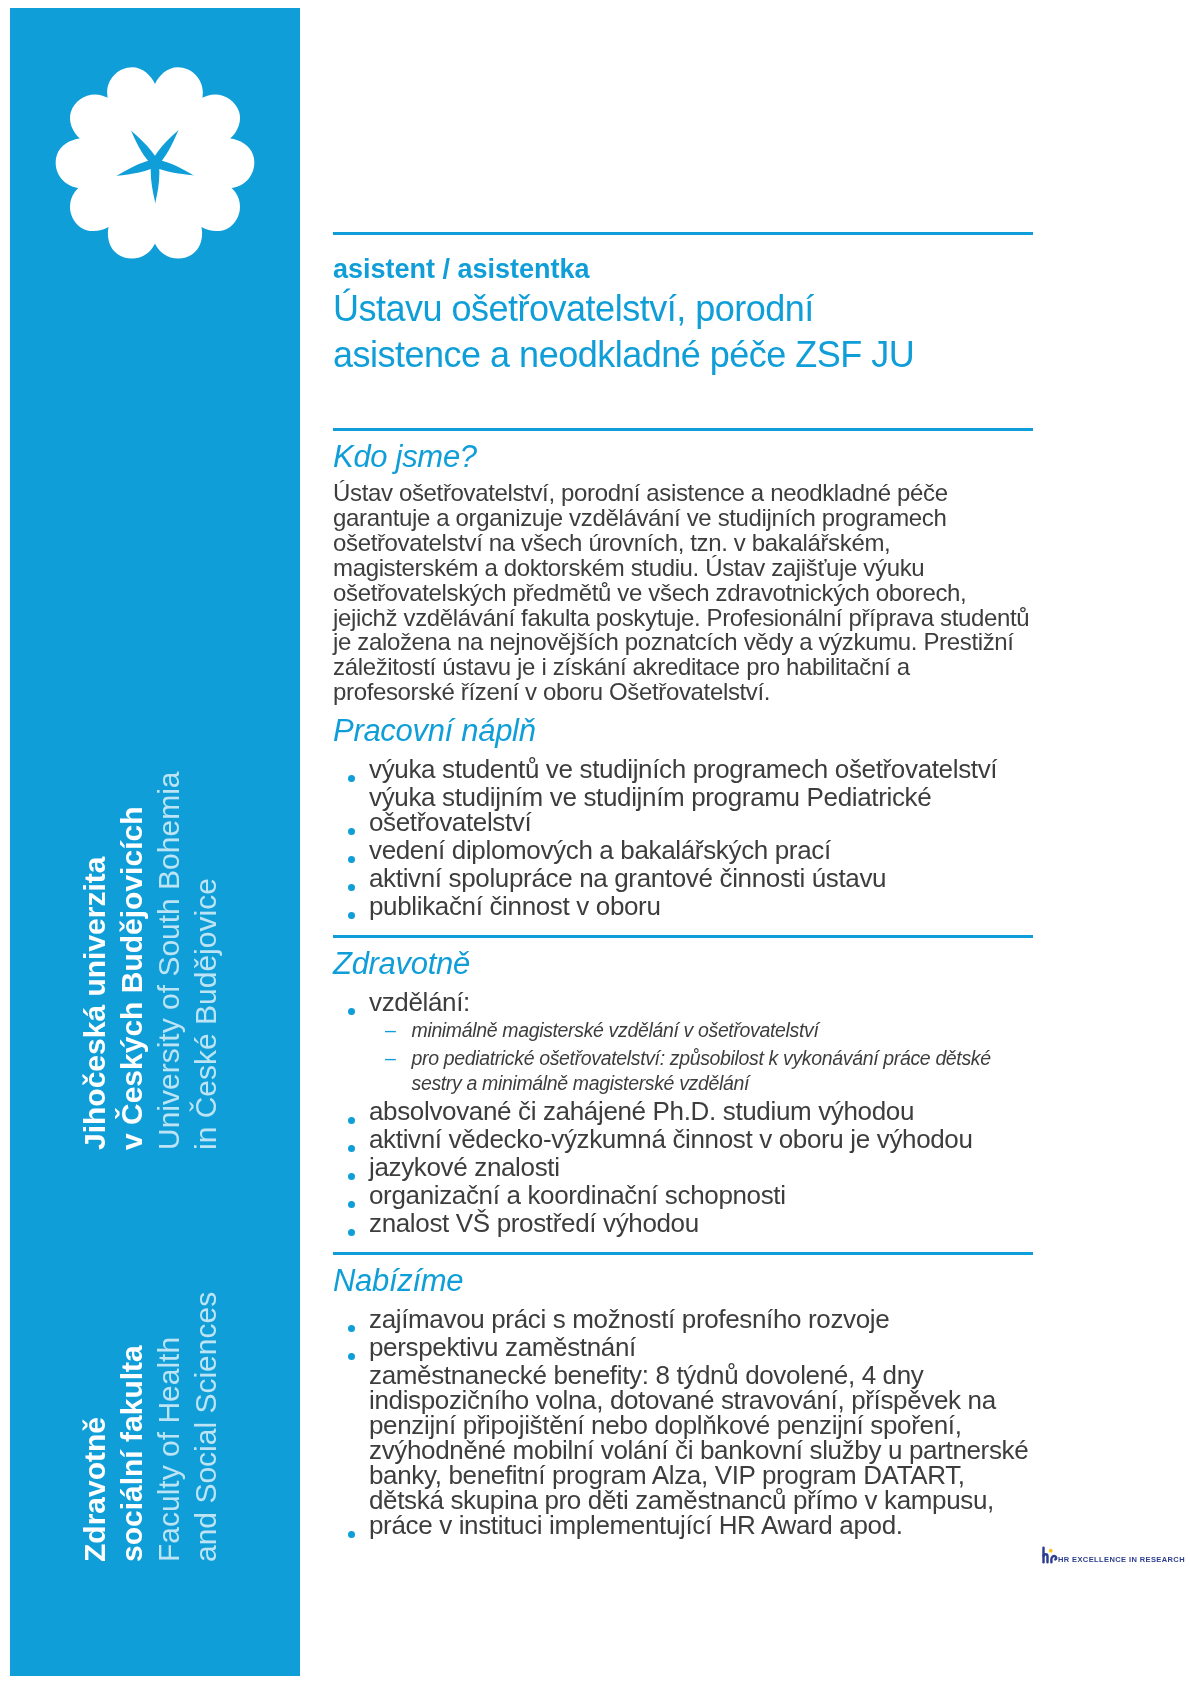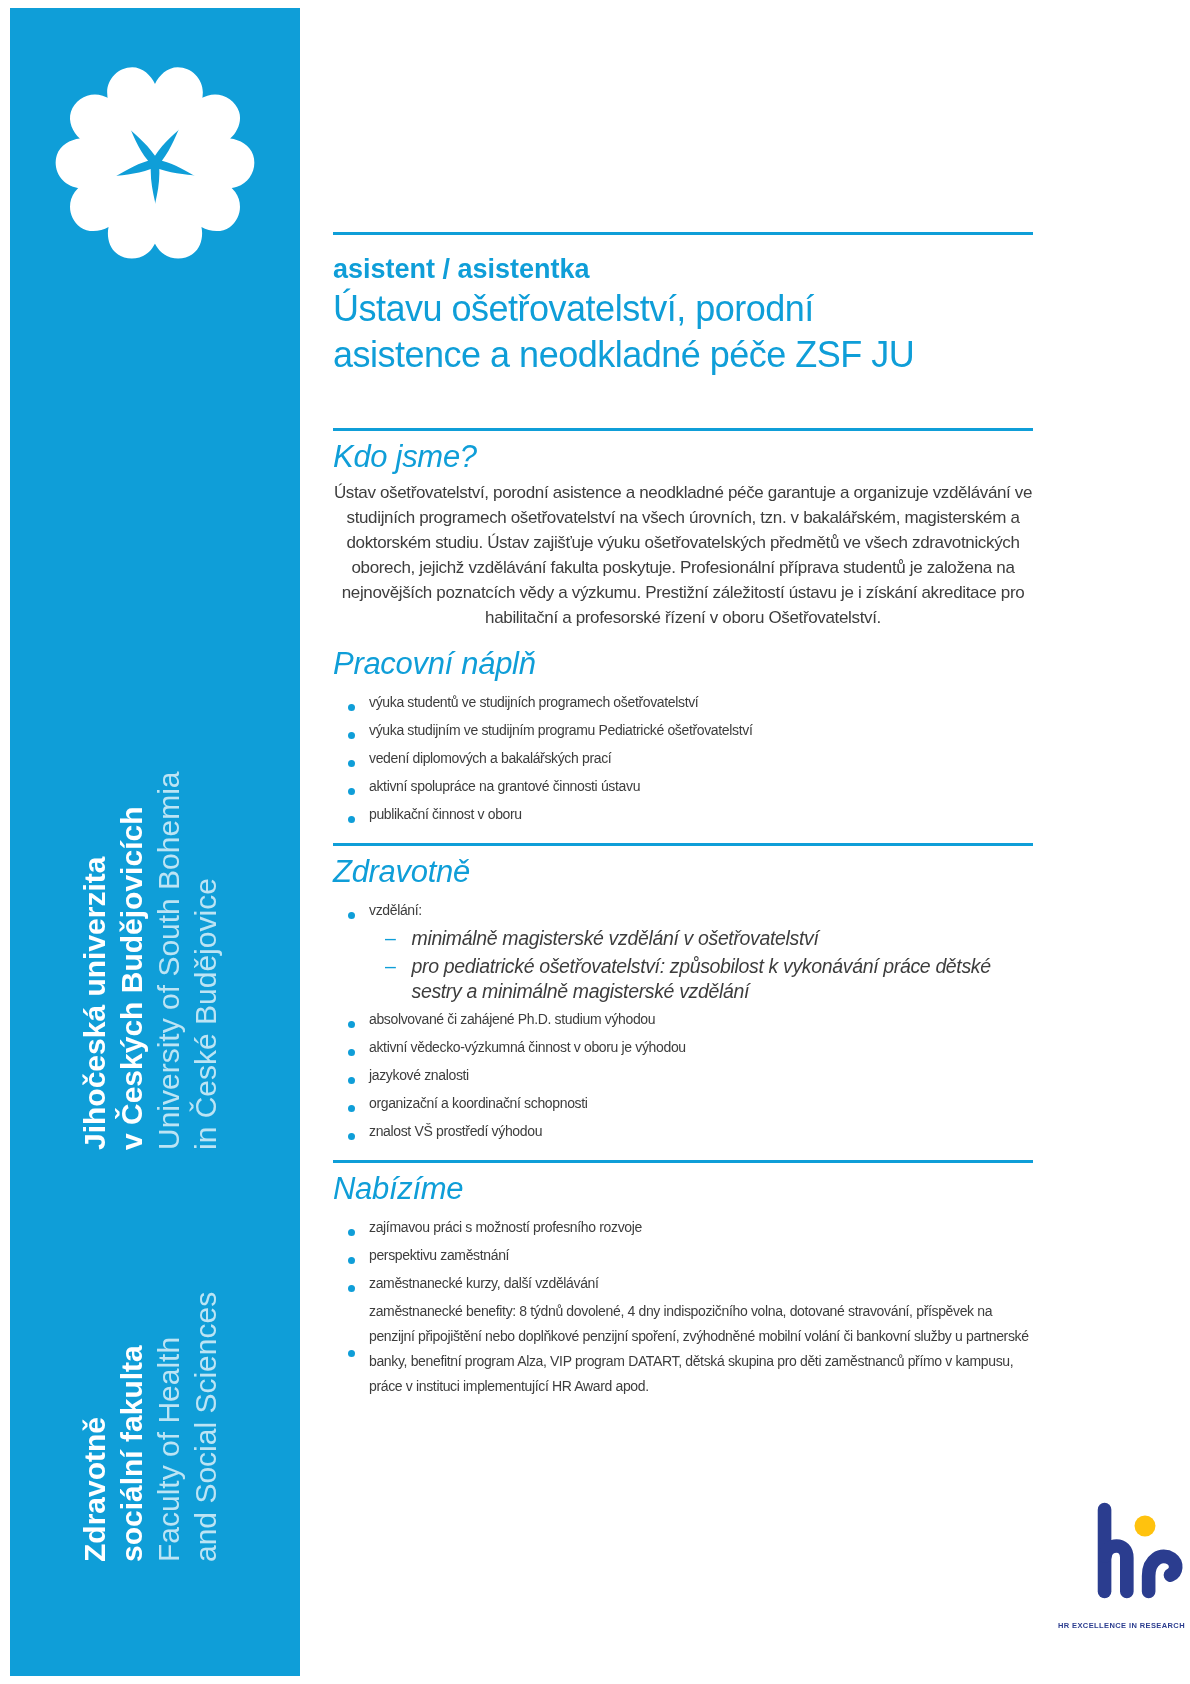--- a/index.html
+++ b/index.html
@@ -45,45 +45,44 @@
   .title-main{
     color:var(--accent);font-weight:400;font-size:36px;line-height:46px;
     letter-spacing:-0.5px;
   }
   .title-gap{height:34px;}
   .section-heading{
     color:var(--accent);font-weight:400;font-size:31px;line-height:40px;
     margin-top:6px;margin-bottom:4px;letter-spacing:-0.3px;font-style:italic;
   }
   .section-paragraph{
-    font-size:17px;line-height:24.9px;letter-spacing:-0.35px;
-    margin-bottom:14px;
-    text-align:center;
+    font-size:24px;line-height:24.9px;letter-spacing:-0.35px;
+    margin-bottom:6px;
   }
   .bullet-list{margin-top:6px;margin-bottom:10px;}
   .bullet-item{
-    display:flex;align-items:center;margin-bottom:3px;
-    font-size:14px;line-height:25px;letter-spacing:-0.35px;
+    display:flex;align-items:flex-end;margin-bottom:3px;
+    font-size:26px;line-height:25px;letter-spacing:-0.35px;
   }
   .bullet-dot{
     flex:0 0 auto;width:7px;height:7px;border-radius:50%;
     background:var(--accent);margin:9px 14px 0 15px;
   }
   .bullet-text{flex:1 1 auto;}
   .sub-bullet-item{
     display:flex;align-items:flex-start;margin:3px 0 3px 52px;
     font-size:19.5px;line-height:25px;letter-spacing:-0.35px;
     font-style:italic;
   }
   .sub-dash{flex:0 0 auto;color:var(--accent);margin-right:16px;font-style:normal;}
 
   
   .hr-badge{
     position:absolute;left:1040px;top:1497px;width:145px;
-    display:flex;flex-direction:column;align-items:flex-end;
+    display:flex;flex-direction:row;align-items:center;
   }
   .hr-badge svg{display:block;}
   .hr-caption{
     margin-top:6px;font-size:7.5px;letter-spacing:0.4px;
     color:var(--badge-navy);white-space:nowrap;font-weight:700;
   }
 </style>
 </head>
 <body>
 
@@ -203,24 +202,20 @@
           <div class="bullet-item">
             <span class="bullet-dot"></span>
             <span class="bullet-text">zajímavou práci s možností profesního rozvoje</span>
           </div>
           <div class="bullet-item">
             <span class="bullet-dot"></span>
             <span class="bullet-text">perspektivu zaměstnání</span>
           </div>
           <div class="bullet-item">
             <span class="bullet-dot"></span>
-            <span class="bullet-text">zaměstnanecké kurzy, další vzdělávání</span>
-          </div>
-          <div class="bullet-item">
-            <span class="bullet-dot"></span>
             <span class="bullet-text">zaměstnanecké benefity: 8 týdnů dovolené, 4 dny indispozičního volna, dotované stravování, příspěvek na penzijní připojištění nebo doplňkové penzijní spoření, zvýhodněné mobilní volání či bankovní služby u partnerské banky, benefitní program Alza, VIP program DATART, dětská skupina pro děti zaměstnanců přímo v kampusu, práce v instituci implementující HR Award apod.</span>
           </div>
         </div>
       </div>
   </div>
 
   <div class="hr-badge">
     <svg width="100" height="118" viewBox="0 0 110 120" aria-hidden="true">
       <g fill="none" stroke="#2b3d8f" stroke-width="15" stroke-linecap="round">
         <path d="M21.5,9 L21.5,99"></path>

